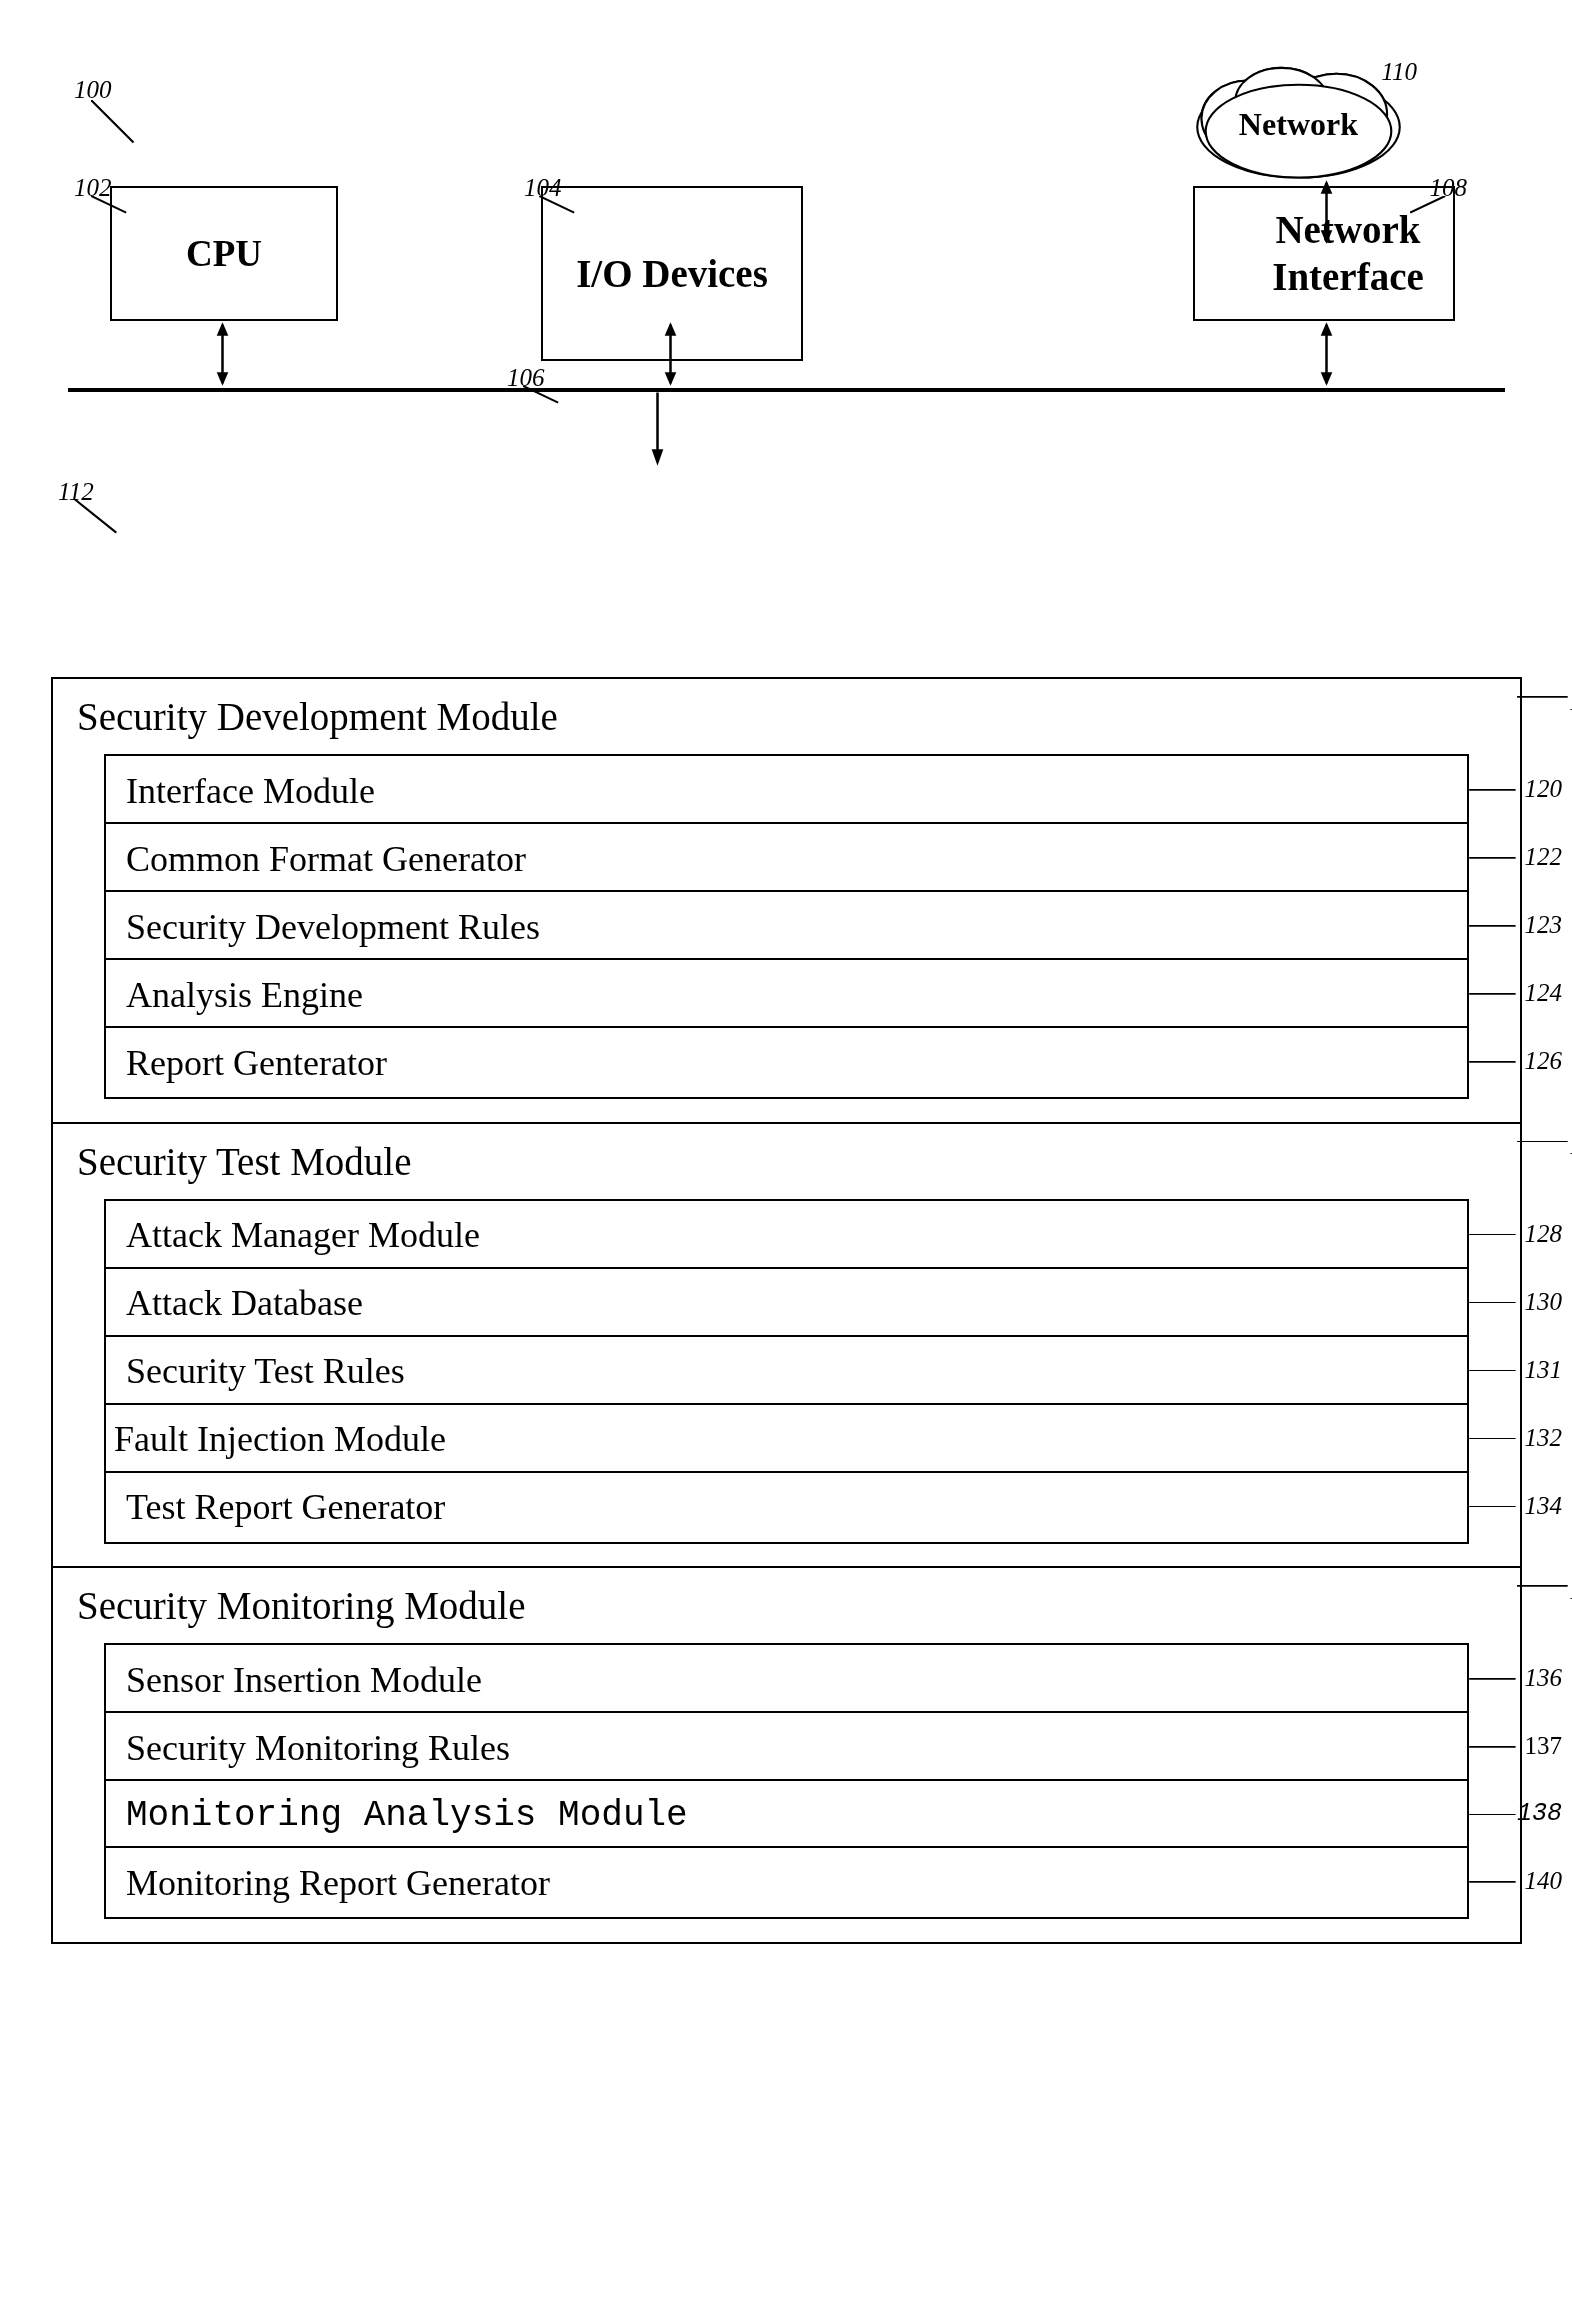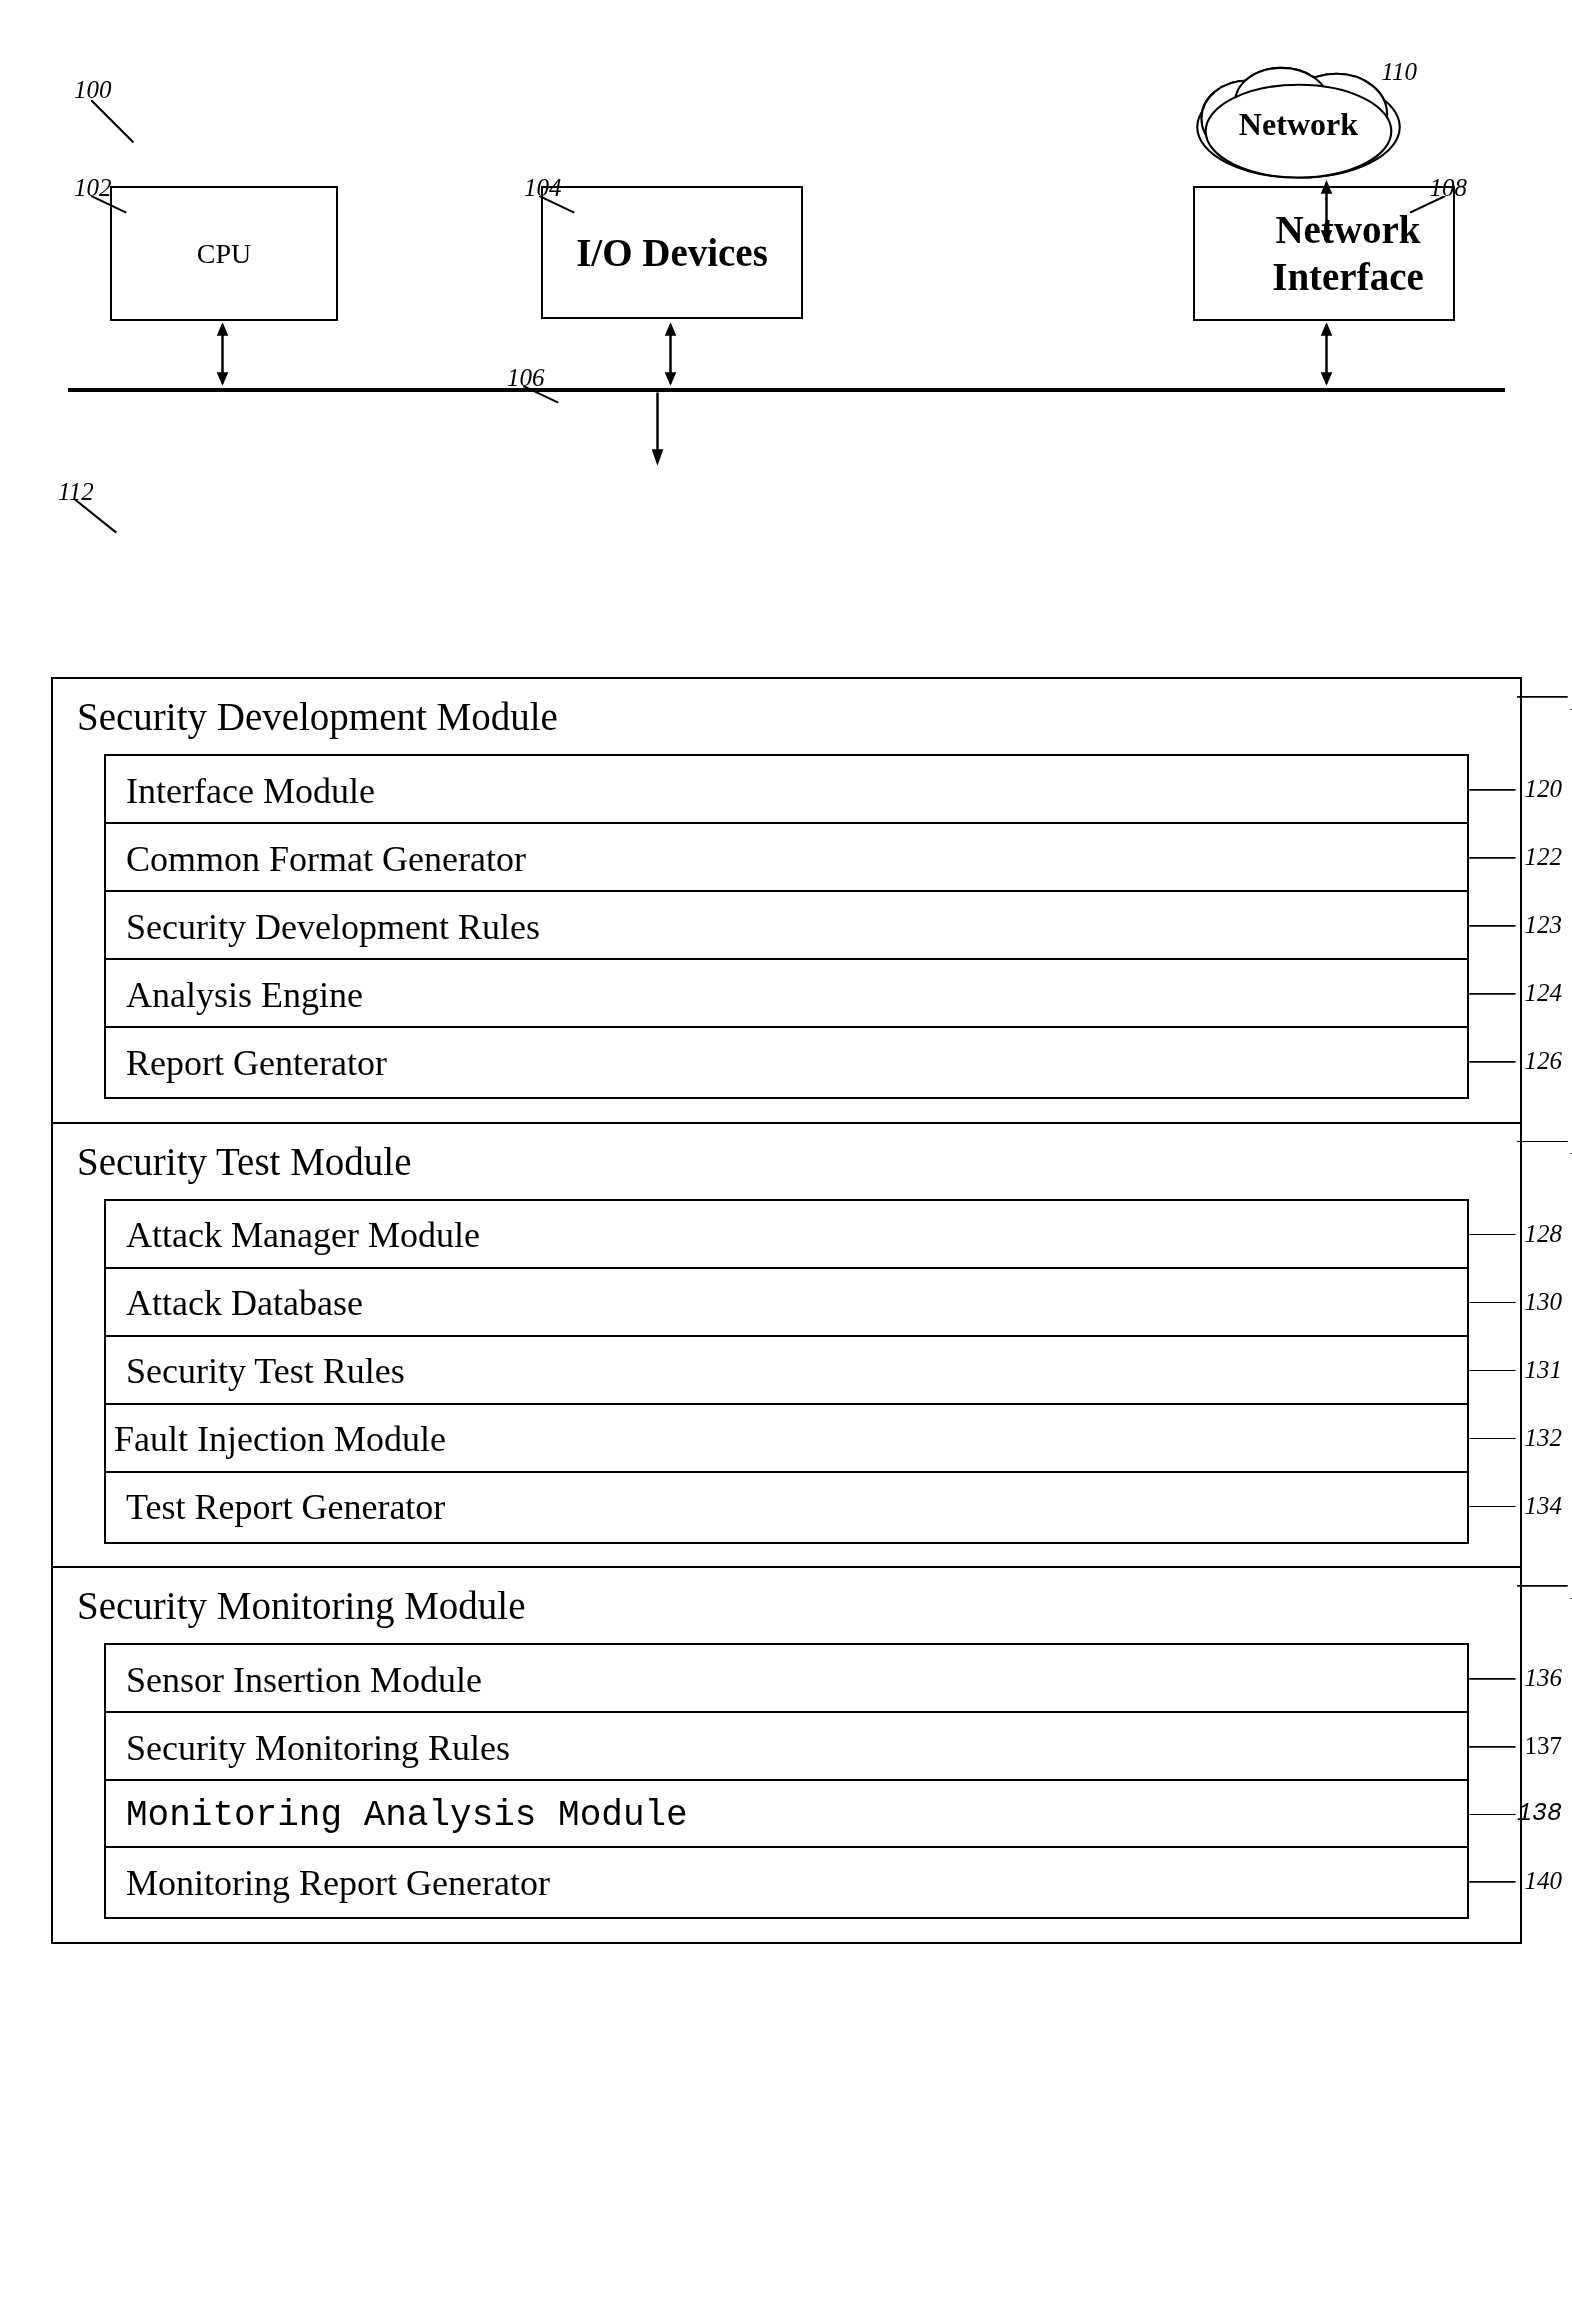--- a/index.html
+++ b/index.html
@@ -24,31 +24,31 @@
       left: 110px;
       top: 135px;
       width: 228px;
       height: 135px;
       border: 2.5px solid #000;
       display: flex;
       align-items: center;
       justify-content: center;
     }
     .cpu-box span {
-      font-size: 28px;
-      font-weight: normal;
+      font-size: 37px;
+      font-weight: bold;
     }
 
     
     .io-box {
       position: absolute;
       left: 541px;
       top: 135px;
       width: 262px;
-      height: 133px;
+      height: 175px;
       border: 2.5px solid #000;
       display: flex;
       align-items: center;
       justify-content: center;
     }
     .io-box span {
       font-size: 39px;
       font-weight: bold;
     }
 

